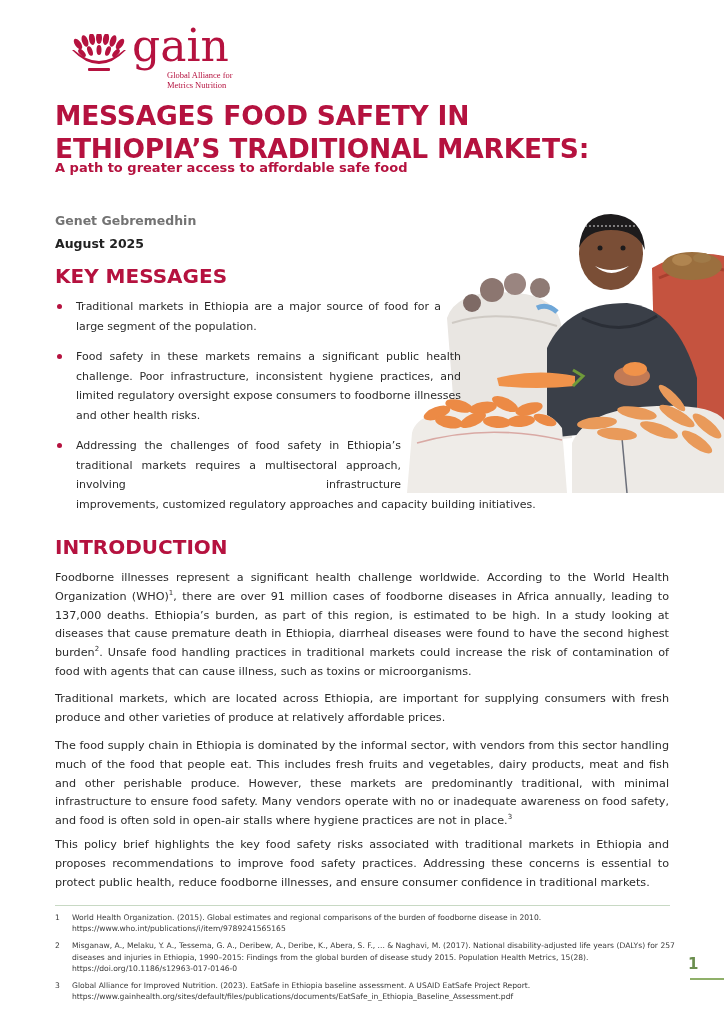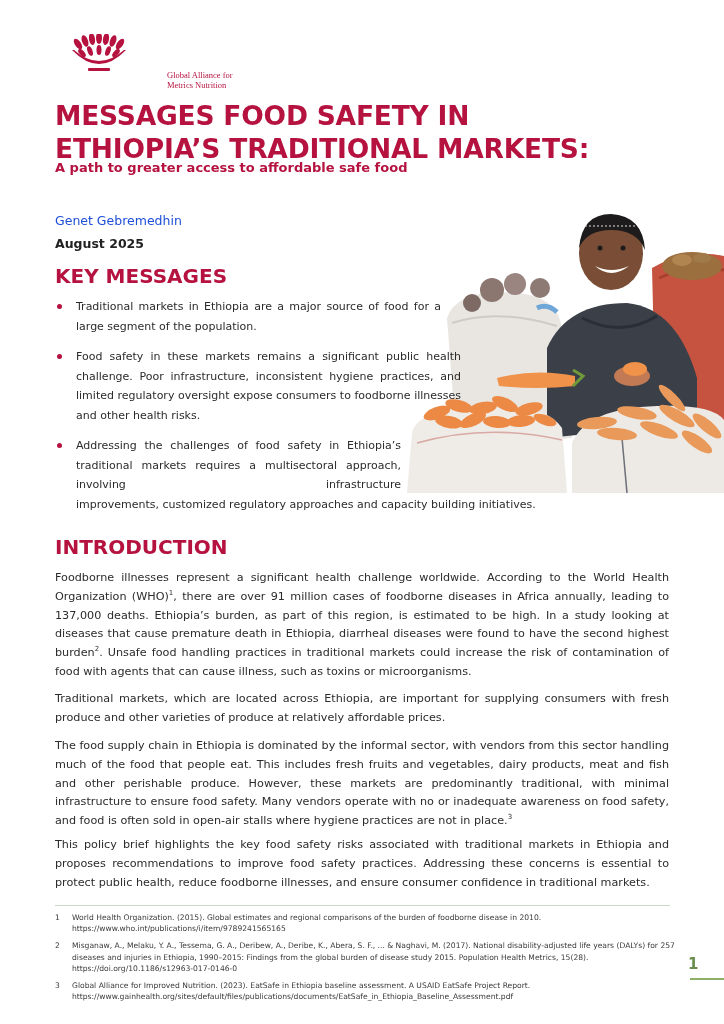--- a/index.html
+++ b/index.html
@@ -7,21 +7,21 @@
   .abs { position: absolute; }
 
   
   .logo { left: 68px; top: 30px; width: 180px; height: 62px; }
   .logo-word { position: absolute; left: 64px; top: -6px; font-family: "DejaVu Serif", "Liberation Serif", serif; font-size: 44px; color: #b5123f; letter-spacing: 0px; line-height: 1; }
   .logo-sub { position: absolute; left: 99px; top: 40px; font-family: "Liberation Serif", "DejaVu Serif", serif; font-size: 8.5px; color: #b5123f; line-height: 10px; }
 
   
   .title { left: 55px; top: 99px; width: 640px; font-family: "DejaVu Sans", sans-serif; font-weight: bold; font-size: 26.5px; line-height: 33px; color: #b5123f; letter-spacing: -0.2px; }
   .subtitle { left: 55px; top: 160px; font-family: "DejaVu Sans", sans-serif; font-weight: bold; font-size: 13px; color: #b5123f; letter-spacing: 0px; }
-  .author { left: 55px; top: 213px; font-size: 12.5px; font-weight: normal; color: #1d4ed8; text-align: right; }
+  .author { left: 55px; top: 213px; font-size: 12.5px; font-weight: bold; color: #737373; text-align: right; }
   .date { left: 55px; top: 236px; font-size: 12.5px; font-weight: bold; color: #222; }
 
   .section-heading { font-family: "DejaVu Sans", sans-serif; font-weight: bold; font-size: 20px; color: #b5123f; }
   .km-heading { left: 55px; top: 264px; }
   .intro-heading { left: 55px; top: 535px; }
 
   
   .km-list { left: 55px; top: 297px; width: 590px; margin: 0; padding: 0; list-style: none; font-size: 11px; line-height: 19.5px; color: #2b2b2b; }
   .km-item { position: relative; padding-left: 21px; margin-bottom: 11px; text-align: justify; }
   .km-item .dot { position: absolute; left: 2px; top: 7px; width: 5px; height: 5px; border-radius: 50%; background: #b5123f; }
@@ -67,20 +67,21 @@
       <ellipse cx="38" cy="5" rx="3" ry="6" transform="rotate(8 38 5)"></ellipse>
       <ellipse cx="45" cy="7" rx="3" ry="6" transform="rotate(20 45 7)"></ellipse>
       <ellipse cx="52" cy="10" rx="3" ry="6" transform="rotate(35 52 10)"></ellipse>
       <ellipse cx="14" cy="19" rx="2.5" ry="5" transform="rotate(-40 14 19)"></ellipse>
       <ellipse cx="22" cy="17" rx="2.5" ry="5" transform="rotate(-20 22 17)"></ellipse>
       <ellipse cx="31" cy="16" rx="2.5" ry="5"></ellipse>
       <ellipse cx="40" cy="17" rx="2.5" ry="5" transform="rotate(20 40 17)"></ellipse>
       <ellipse cx="48" cy="19" rx="2.5" ry="5" transform="rotate(40 48 19)"></ellipse>
     </g>
   </svg>
+  <span class="logo-word">gain</span>
   <div class="logo-sub">
     <div>Global Alliance for</div>
     <div>Metrics Nutrition</div>
   </div>
 </div>
 
 <div class="abs title">
   <div>MESSAGES FOOD SAFETY IN</div>
   <div>ETHIOPIA’S TRADITIONAL MARKETS:</div>
 </div>

